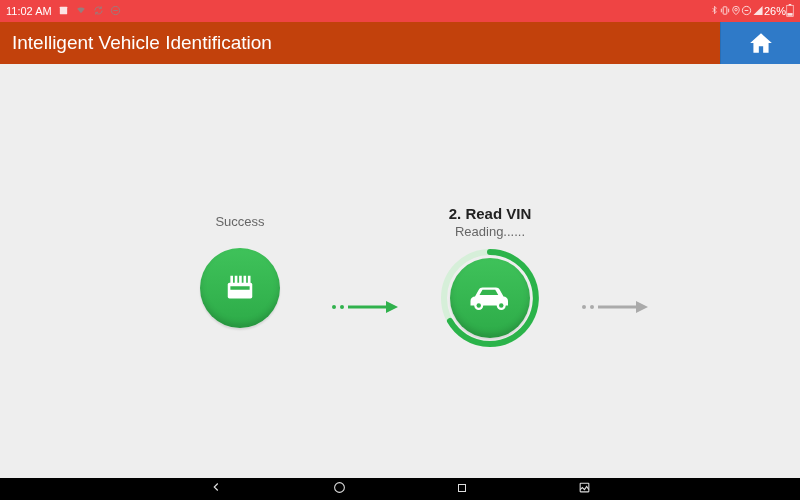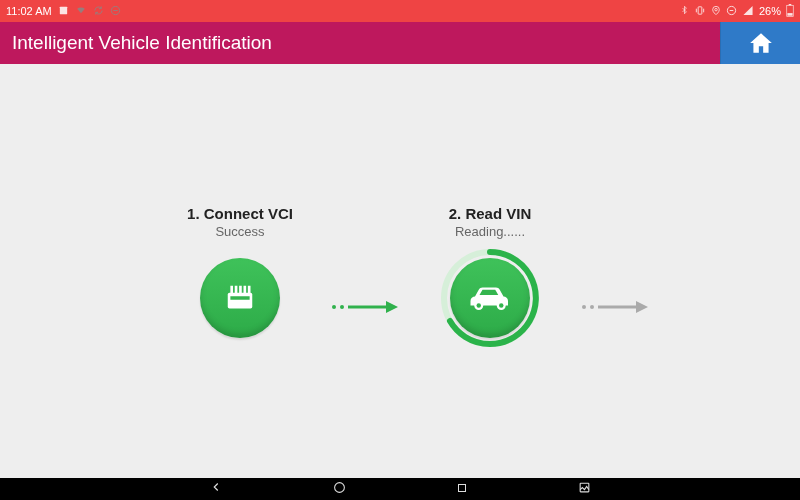--- a/index.html
+++ b/index.html
@@ -1,21 +1,21 @@
 <!DOCTYPE html>
 <html><head>
 <meta charset="utf-8">
 <style>
   * { box-sizing: border-box; margin: 0; padding: 0; }
   html, body { width: 800px; height: 500px; font-family: Arial, Helvetica, sans-serif; background: #eee; overflow: hidden; }
   .status-bar { height: 22px; background: #ef4444; color: #fff; display: flex; align-items: center; justify-content: space-between; font-size: 11px; padding: 0 6px; }
   .status-left { display: flex; align-items: center; gap: 6px; }
-  .status-right { display: flex; align-items: center; gap: 5px; }
+  .status-right { display: flex; align-items: center; }
   .status-icon { opacity: 0.85; }
-  .title-bar { height: 42px; background: #be185d; display: flex; align-items: center; justify-content: space-between; padding-left: 12px; }
+  .title-bar { height: 42px; background: #c2410c; display: flex; align-items: center; justify-content: space-between; padding-left: 12px; }
   .title-text { color: #fff; font-size: 19px; font-weight: 500; }
   .home-btn { width: 80px; height: 42px; background: #2f7ac8; display: flex; align-items: center; justify-content: center; border-left: 1px solid rgba(0,0,0,0.1); }
   .content { height: 414px; background: #eee; display: flex; align-items: center; justify-content: center; padding-top: 10px; }
   .steps { display: flex; align-items: center; justify-content: center; gap: 0; }
   .step { width: 180px; display: flex; flex-direction: column; align-items: center; }
   .step-title { font-size: 15px; font-weight: 600; color: #222; margin-bottom: 2px; }
   .step-sub { font-size: 13px; color: #666; margin-bottom: 8px; height: 16px; }
   .circle-wrap { width: 100px; height: 100px; display: flex; align-items: center; justify-content: center; position: relative; }
   .circle { width: 80px; height: 80px; border-radius: 50%; display: flex; align-items: center; justify-content: center; box-shadow: inset 0 -4px 6px rgba(0,0,0,0.15), 0 2px 2px rgba(0,0,0,0.1); }
   .green { background: linear-gradient(#3fc25a,#2dab48); }
@@ -101,21 +101,20 @@
     <svg width="26" height="26" viewBox="0 0 24 24" fill="#fff">
       <path d="M12 3l10 9h-3v9h-5v-6h-4v6H5v-9H2z"></path>
     </svg>
   </div>
 </div>
 
 <div class="content">
   <div class="steps">
 
     <div class="step">
-      <div class="step-title">1. Connect VCI</div>
       <div class="step-sub">Success</div>
       <div class="circle-wrap">
         <div class="circle green">
           <svg width="42" height="42" viewBox="0 0 48 48">
             <rect x="10" y="18" width="28" height="18" rx="2" fill="#fff"></rect>
             <rect x="13" y="10" width="3" height="9" fill="#fff"></rect>
             <rect x="18" y="10" width="3" height="9" fill="#fff"></rect>
             <rect x="23" y="10" width="3" height="9" fill="#fff"></rect>
             <rect x="28" y="10" width="3" height="9" fill="#fff"></rect>
             <rect x="33" y="10" width="3" height="9" fill="#fff"></rect>

